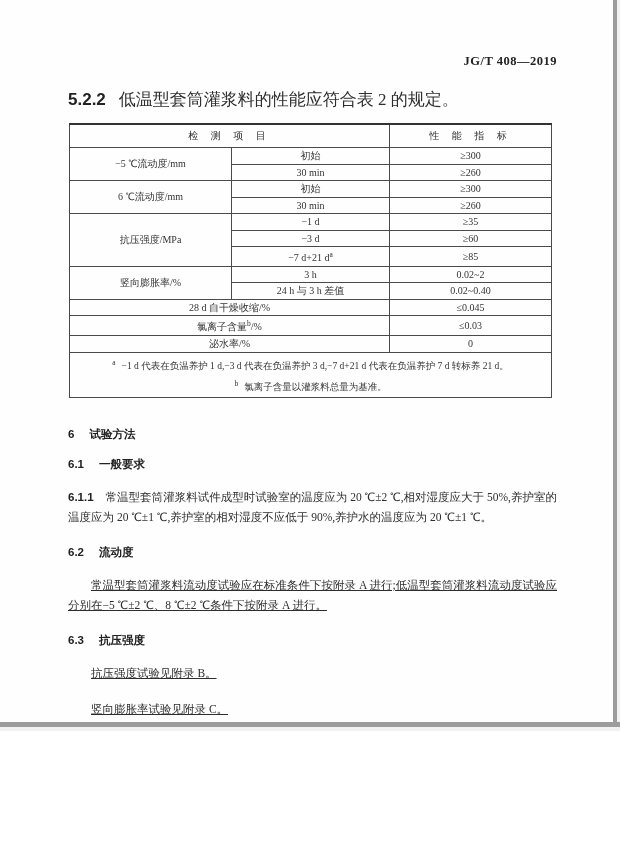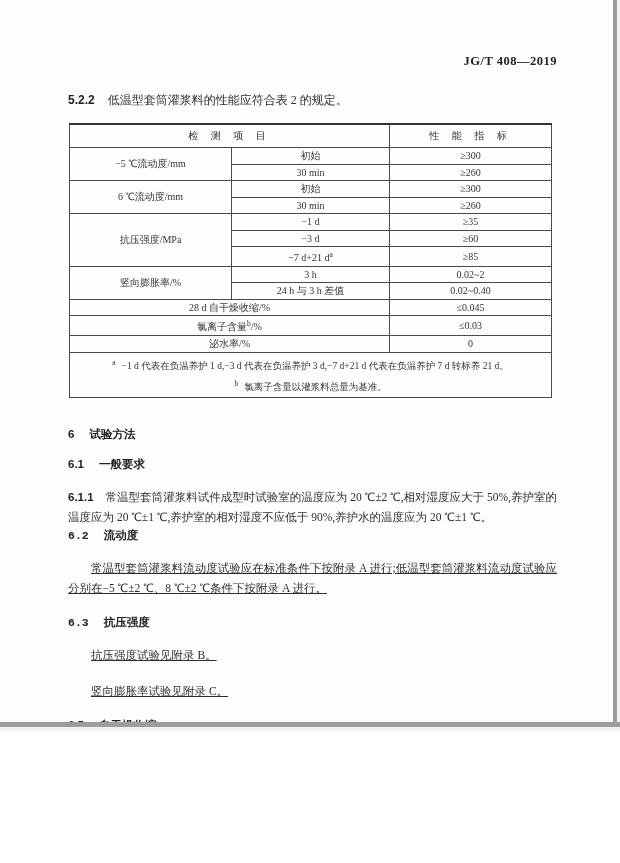--- a/index.html
+++ b/index.html
@@ -8,21 +8,21 @@
   .edge-right{position:absolute;top:0;right:3px;width:4px;height:100%;background:#9c9c9c;}
   .edge-right-outer{position:absolute;top:0;right:0;width:3px;height:100%;background:#f2f2f2;}
   .edge-bottom{position:absolute;left:0;bottom:4px;width:100%;height:5px;background:#9c9c9c;}
   .edge-bottom-outer{position:absolute;left:0;bottom:0;width:100%;height:4px;background:#f2f2f2;}
 
   .content{position:absolute;top:54px;left:68px;width:489px;}
 
   .doc-header{text-align:right;font-weight:bold;font-size:12.5px;letter-spacing:.5px;
               margin-bottom:21px;color:#222;}
 
-  .clause{font-size:12px;line-height:20px;margin:0 0 13px 0;}
+  .clause{font-size:17px;line-height:20px;margin:0 0 13px 0;}
   .clause .num{font-family:"Liberation Sans", sans-serif;font-weight:bold;margin-right:13px;color:#222;}
 
   .tbl-caption{text-align:center;font-family:"Liberation Sans", sans-serif;font-weight:bold;
                font-size:11px;margin:0 0 7px 0;color:#222;}
   .tbl-caption .cap-title{margin-left:12px;}
 
   table.perf{border-collapse:collapse;width:482px;table-layout:fixed;
              font-size:10px;color:#333;margin-left:1px;}
   table.perf th, table.perf td{border:1px solid #4a4a4a;text-align:center;
              padding:1px 4px;line-height:13.5px;font-weight:normal;}
@@ -30,21 +30,21 @@
   col.c1{width:162px;} col.c2{width:158px;} col.c3{width:162px;}
   td.fn-cell{text-align:left;padding:5px 10px 6px 14px;border-bottom:2px solid #333;}
   .fn-line{font-size:9.5px;line-height:17px;color:#333;}
   .fn-line sup{font-size:7.5px;margin-right:6px;}
   td sup{font-size:7.5px;}
 
   .sec-h{font-family:"Liberation Sans", sans-serif;font-weight:bold;font-size:11.5px;
          color:#222;margin:0 0 15px 0;}
   .sec-h .num{margin-right:15px;}
   .gap-lg{margin-top:29px;}
-  .gap-md{font-family:Liberation Mono, monospace;}
+  .gap-md{margin-top:17px;}
 
   .numbered{font-size:11.5px;line-height:20.5px;margin:0;text-align:justify;}
   .numbered .num{font-family:"Liberation Sans", sans-serif;font-weight:bold;margin-right:12px;color:#222;}
   .para{font-size:11.5px;line-height:20.5px;margin:0 0 16px 0;text-indent:2em;text-align:justify;text-decoration:underline;}
 
   .page-num{position:absolute;top:789px;right:80px;font-size:10px;color:#8a8a8a;}
 </style>
 </head>
 <body>
 

